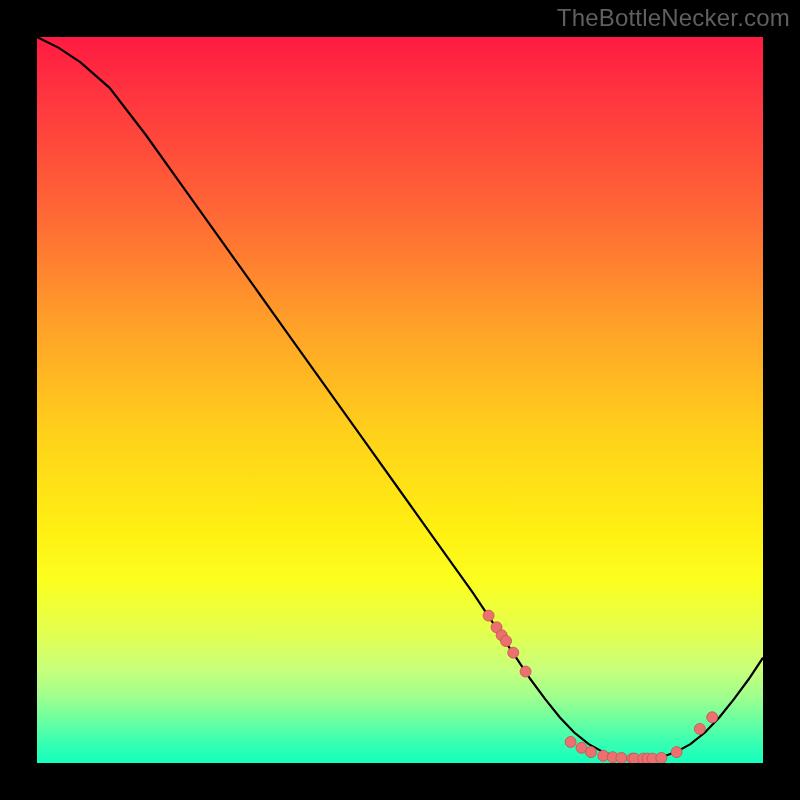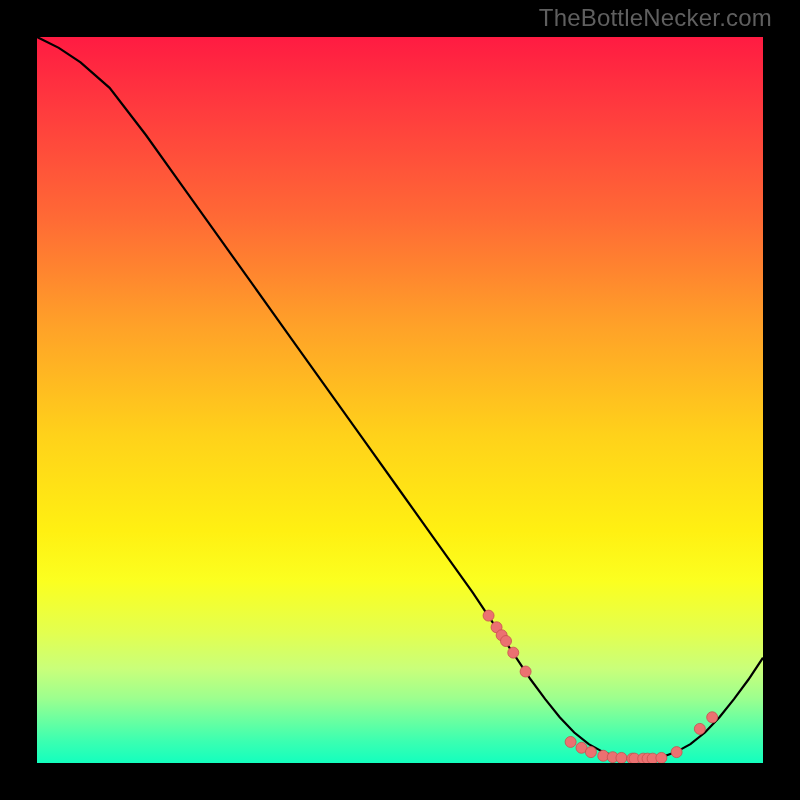--- a/index.html
+++ b/index.html
@@ -13,21 +13,21 @@
   }
   .frame {
     position: relative;
     width: 800px;
     height: 800px;
     background: #000;
   }
   .watermark {
     position: absolute;
     top: 4px;
-    right: 28px;
+    right: 10px;
     color: #5f5f5f;
     font-size: 24px;
     letter-spacing: 0.2px;
     z-index: 10;
   }
   .plot-area {
     position: absolute;
     left: 37px;
     top: 37px;
     width: 726px;

